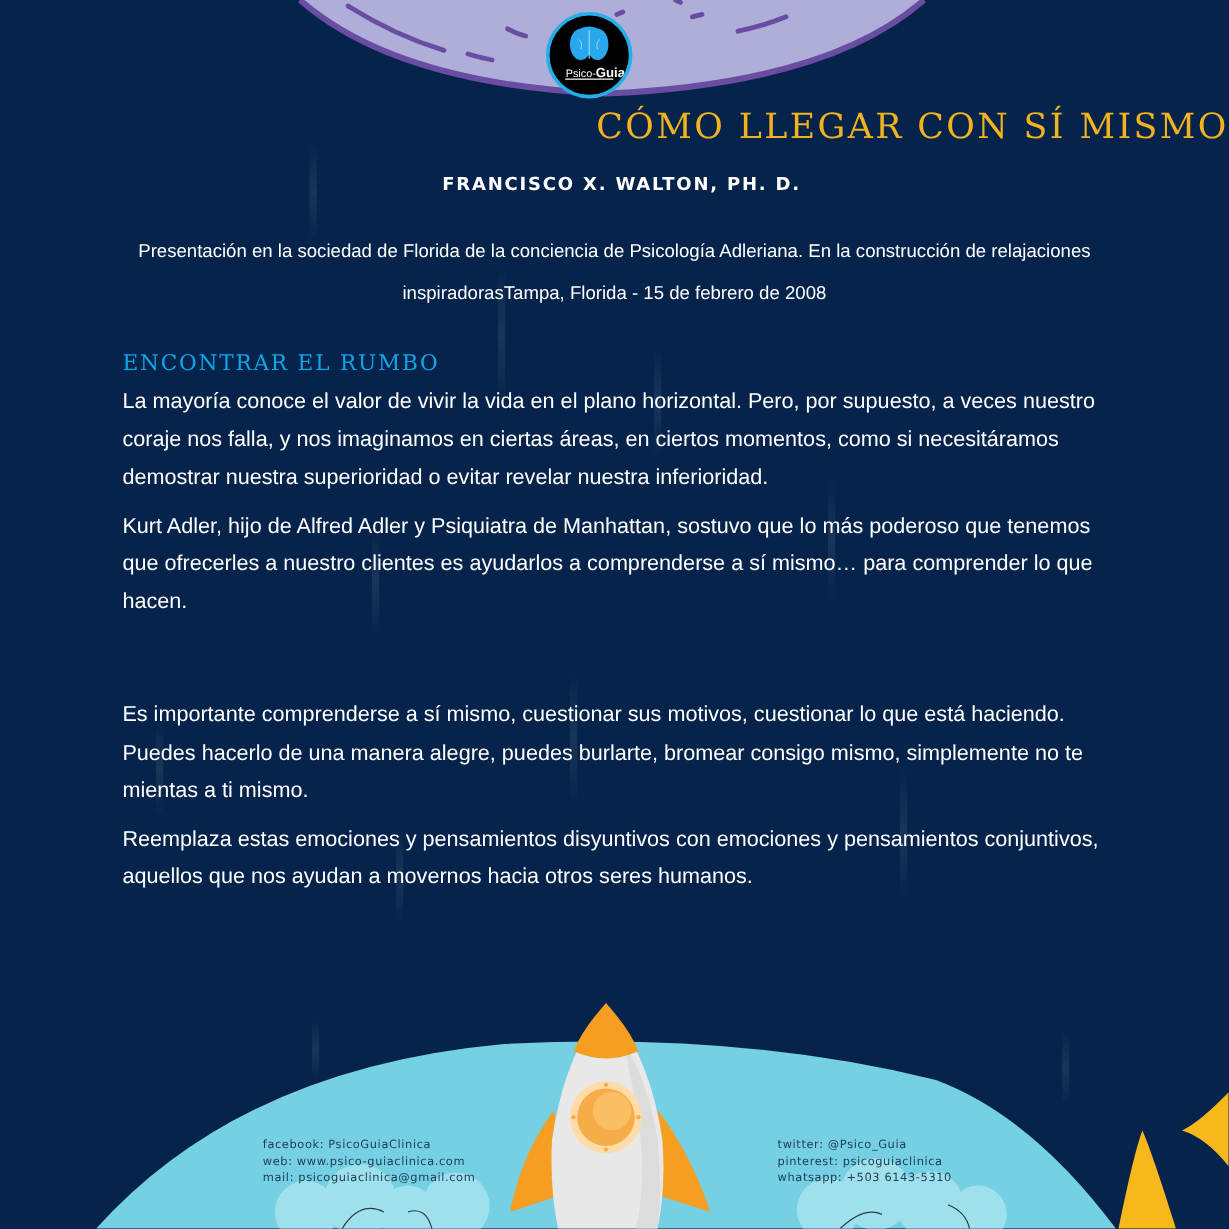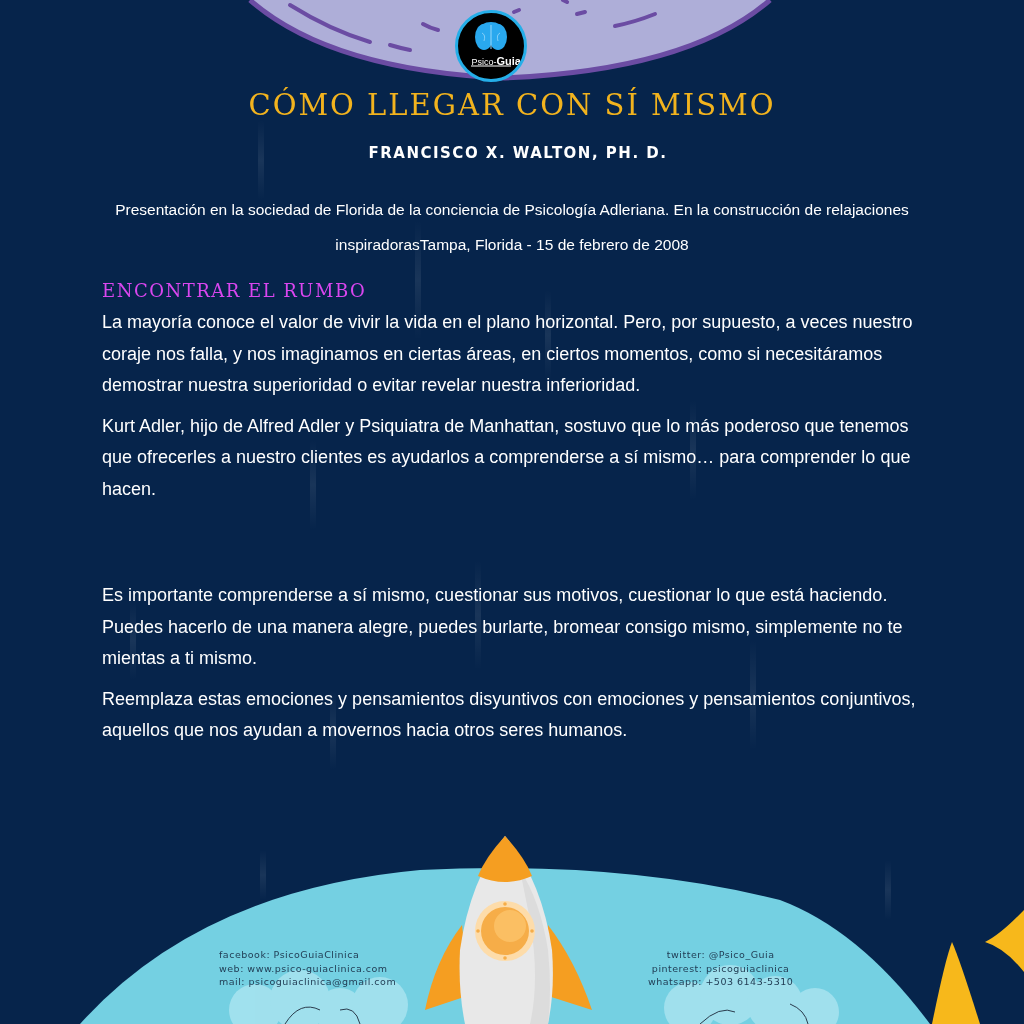--- a/index.html
+++ b/index.html
@@ -18,36 +18,36 @@
       border-radius: 50%; background: #000; border: 3px solid #25aee8;
       box-sizing: border-box; overflow: hidden;
     }
     .logo-text {
       position: absolute; left: 0; right: 0; bottom: 12px; text-align: right;
       color: #fff; font-family: "Liberation Sans", sans-serif; font-size: 9px;
       white-space: nowrap;
     }
     .logo-text b { font-size: 11px; font-weight: bold; }
     .title {
-      position: absolute; left: 0; right: 0; top: 88px; text-align: center;
+      position: absolute; left: 0; right: 0; top: 88px; text-align: right;
       color: #f2b31e; font-family: "DejaVu Serif", serif; font-size: 29px;
       letter-spacing: 2px; font-weight: normal;
     }
     .author {
       position: absolute; left: 12px; right: 0; top: 144px; text-align: center;
       color: #ffffff; font-family: "DejaVu Sans", sans-serif; font-weight: bold;
       font-size: 15px; letter-spacing: 1.5px;
     }
     .intro {
       position: absolute; left: 100px; width: 824px; top: 192px; text-align: center;
       color: #ffffff; font-family: "Liberation Sans", sans-serif; font-size: 15.5px; line-height: 35px;
     }
     .section { position: absolute; left: 102px; width: 830px; }
     .section h2 {
-      margin: 0 0 6px 0; color: #d946ef; font-family: "DejaVu Serif", serif;
+      margin: 12px 0 6px 0; color: #0ea5e9; font-family: "DejaVu Serif", serif;
       font-weight: normal; font-size: 18px; letter-spacing: 1.5px;
     }
     .section p {
       margin: 0 0 9px 0; color: #ffffff; font-family: "Liberation Sans", sans-serif;
       font-size: 18px; line-height: 31.5px;
     }
     .bottom { position: absolute; left: 0; top: 820px; width: 1024px; height: 204px; }
     .contact {
       position: absolute; font-family: "DejaVu Sans", sans-serif; font-size: 9.5px;
       line-height: 13.5px; color: #1f3a52; letter-spacing: 0.5px; white-space: nowrap; margin-top: 12px;
@@ -145,17 +145,17 @@
 
   <path d="M932,1024 Q945,960 952,942 Q960,960 980,1024 Z" fill="#f7b81b"></path>
   <path d="M1024,910 Q1000,935 985,942 Q1005,948 1024,972 Z" fill="#f7b81b"></path>
 </svg>
 
 <div class="contact" style="left:219px;top:936px;">
   <div>facebook: PsicoGuiaClinica</div>
   <div>web: www.psico-guiaclinica.com</div>
   <div>mail: psicoguiaclinica@gmail.com</div>
 </div>
-<div class="contact" style="left:648px;top:936px;text-align:center;">
+<div class="contact" style="left:648px;top:936px;">
   <div>twitter: @Psico_Guia</div>
   <div>pinterest: psicoguiaclinica</div>
   <div>whatsapp: +503 6143-5310</div>
 </div>
 
 </body></html>

